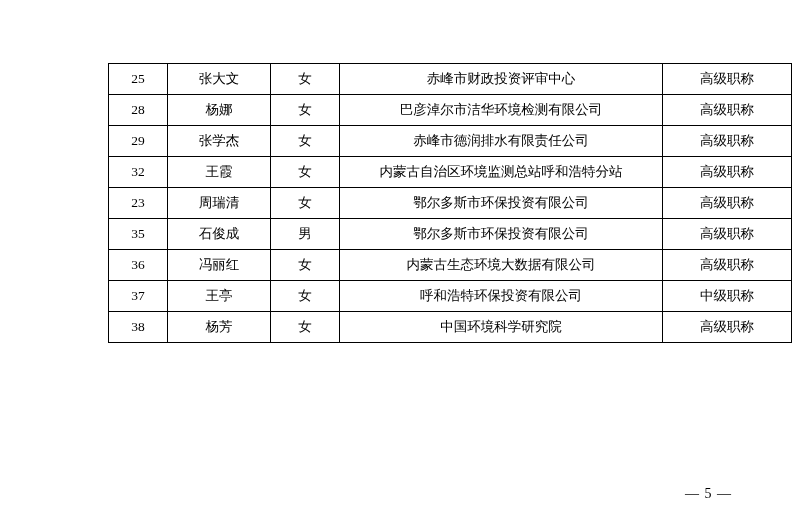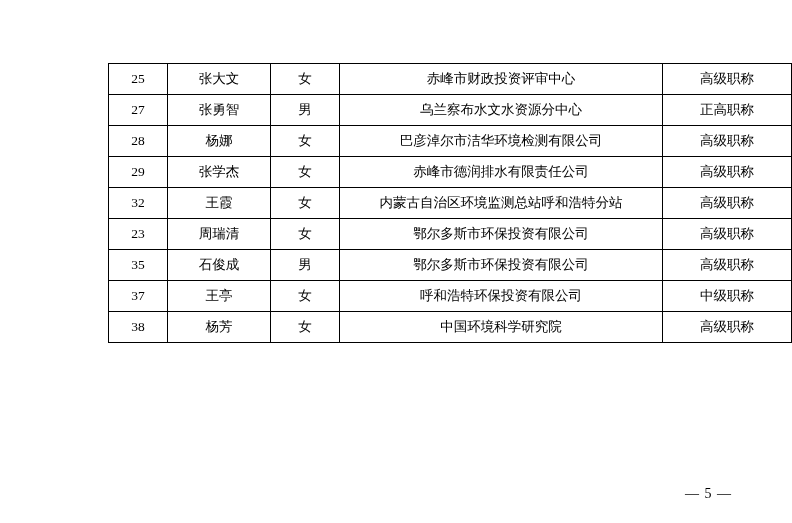--- a/index.html
+++ b/index.html
@@ -69,27 +69,20 @@
     <table class="roster">
       <tbody>
           <tr>
             <td class="col-index">25</td>
             <td class="col-name">张大文</td>
             <td class="col-sex">女</td>
             <td class="col-unit">赤峰市财政投资评审中心</td>
             <td class="col-title">高级职称</td>
           </tr>
           <tr>
-            <td class="col-index">27</td>
-            <td class="col-name">张勇智</td>
-            <td class="col-sex">男</td>
-            <td class="col-unit">乌兰察布水文水资源分中心</td>
-            <td class="col-title">正高职称</td>
-          </tr>
-          <tr>
             <td class="col-index">28</td>
             <td class="col-name">杨娜</td>
             <td class="col-sex">女</td>
             <td class="col-unit">巴彦淖尔市洁华环境检测有限公司</td>
             <td class="col-title">高级职称</td>
           </tr>
           <tr>
             <td class="col-index">29</td>
             <td class="col-name">张学杰</td>
             <td class="col-sex">女</td>
@@ -111,20 +104,27 @@
             <td class="col-title">高级职称</td>
           </tr>
           <tr>
             <td class="col-index">35</td>
             <td class="col-name">石俊成</td>
             <td class="col-sex">男</td>
             <td class="col-unit">鄂尔多斯市环保投资有限公司</td>
             <td class="col-title">高级职称</td>
           </tr>
           <tr>
+            <td class="col-index">36</td>
+            <td class="col-name">冯丽红</td>
+            <td class="col-sex">女</td>
+            <td class="col-unit">内蒙古生态环境大数据有限公司</td>
+            <td class="col-title">高级职称</td>
+          </tr>
+          <tr>
             <td class="col-index">37</td>
             <td class="col-name">王亭</td>
             <td class="col-sex">女</td>
             <td class="col-unit">呼和浩特环保投资有限公司</td>
             <td class="col-title">中级职称</td>
           </tr>
           <tr>
             <td class="col-index">38</td>
             <td class="col-name">杨芳</td>
             <td class="col-sex">女</td>

